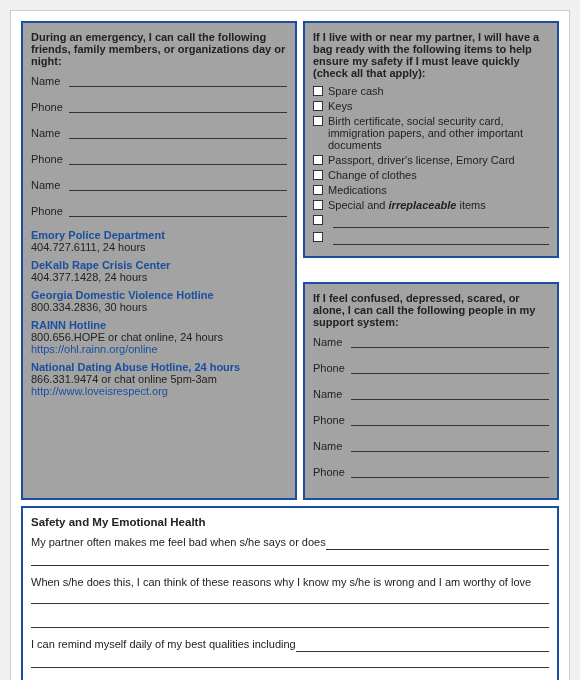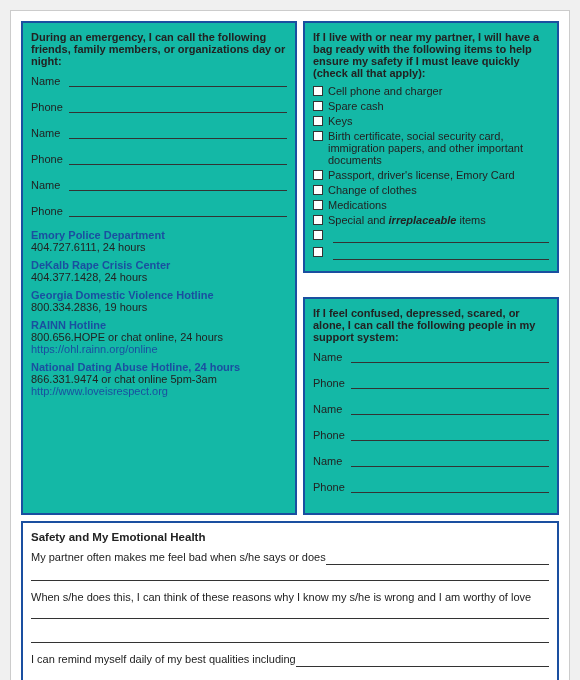--- a/index.html
+++ b/index.html
@@ -18,21 +18,21 @@
       padding: 10px;
     }
     .top-section {
       display: flex;
       gap: 6px;
       margin-bottom: 6px;
     }
     .box {
       border: 2px solid #1a4fa0;
       padding: 8px;
-      background: #14b8a6;
+      background: #a3a3a3;
     }
     .left-col {
       flex: 1;
     }
     .right-col {
       flex: 1;
       display: flex;
       flex-direction: column;
       gap: 24px;
     }
@@ -182,43 +182,39 @@
       <div class="contact-block">
         <div class="contact-name">Emory Police Department</div>
         <div class="contact-info">404.727.6111, 24 hours</div>
       </div>
       <div class="contact-block">
         <div class="contact-name">DeKalb Rape Crisis Center</div>
         <div class="contact-info">404.377.1428, 24 hours</div>
       </div>
       <div class="contact-block">
         <div class="contact-name">Georgia Domestic Violence Hotline</div>
-        <div class="contact-info">800.334.2836, 19 hours</div>
+        <div class="contact-info">800.334.2836, 30 hours</div>
       </div>
       <div class="contact-block">
         <div class="contact-name">RAINN Hotline</div>
         <div class="contact-info">800.656.HOPE or chat online, 24 hours</div>
         <div class="contact-link">https://ohl.rainn.org/online</div>
       </div>
       <div class="contact-block">
         <div class="contact-name">National Dating Abuse Hotline, 24 hours</div>
         <div class="contact-info">866.331.9474 or chat online 5pm-3am</div>
         <div class="contact-link">http://www.loveisrespect.org</div>
       </div>
     </div>
 
     <div class="right-col">
 
       <div class="box">
         <div class="box-title">If I live with or near my partner, I will have a bag ready with the following items to help ensure my safety if I must leave quickly (check all that apply):</div>
 
-        <div class="checklist-item">
-          <div class="checkbox"></div>
-          <span class="checklist-text">Cell phone and charger</span>
-        </div>
         <div class="checklist-item">
           <div class="checkbox"></div>
           <span class="checklist-text">Spare cash</span>
         </div>
         <div class="checklist-item">
           <div class="checkbox"></div>
           <span class="checklist-text">Keys</span>
         </div>
         <div class="checklist-item">
           <div class="checkbox"></div>

